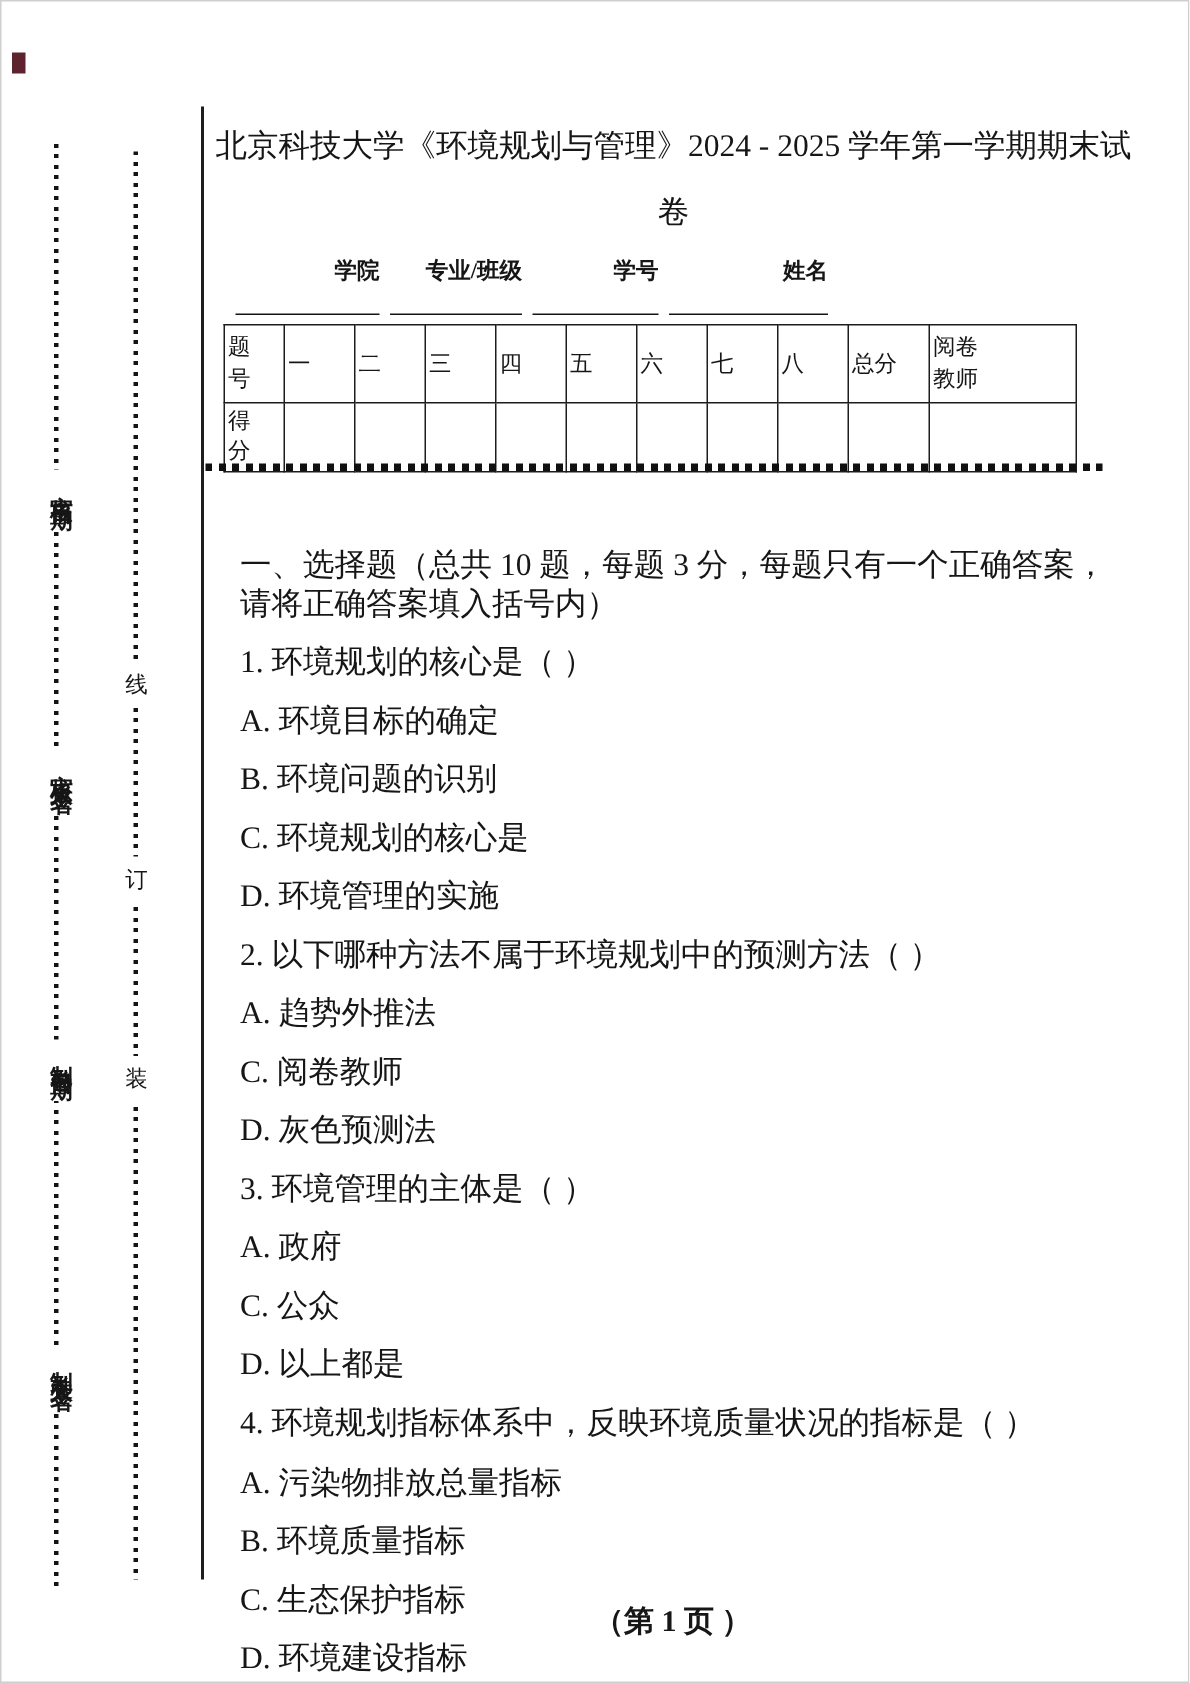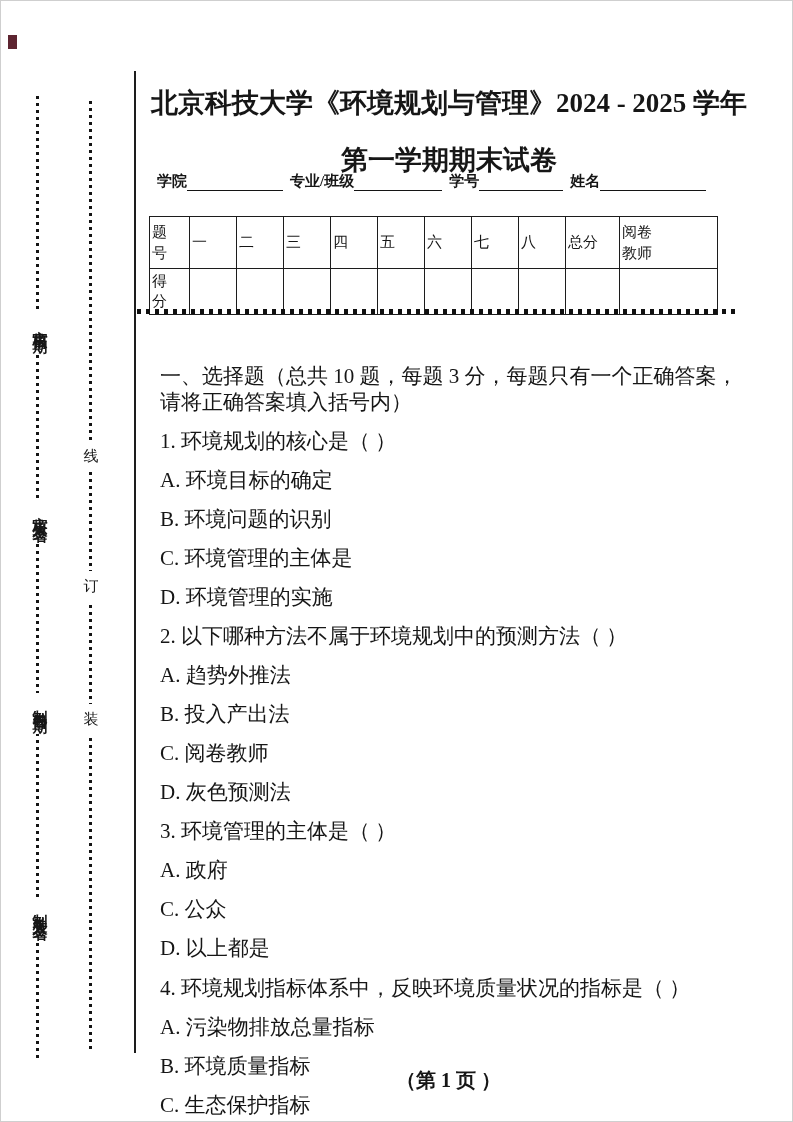--- a/index.html
+++ b/index.html
@@ -43,30 +43,30 @@
   .bind-char.c1{top:440px;}
   .bind-char.c2{top:570px;}
   .bind-char.c3{top:703px;}
 
   
   .content-rule{position:absolute;left:133px;top:70px;width:2px;height:982px;background:#1d1d1d;}
 
   
   .title{
     position:absolute;left:137px;top:74px;width:622px;
-    font-size:27px;font-weight:bold;text-align:center;line-height:2.1;
+    font-size:21px;font-weight:normal;text-align:center;line-height:2.1;
   }
 
   
   .student-row{
     position:absolute;left:156px;top:170px;width:576px;
     display:flex;align-items:flex-end;
     font-size:15px;font-weight:bold;
   }
-  .field{display:flex;align-items:flex-end;margin-right:7px;}
+  .field{display:flex;align-items:flex-end;margin-right:7px;flex-direction:column;}
   .f-label{white-space:nowrap;}
   .blank{border-bottom:1.6px solid #141414;height:19px;display:inline-block;}
   .blank.b1{width:96px;}
   .blank.b2{width:88px;}
   .blank.b3{width:84px;}
   .blank.b4{width:106px;}
 
   
   .score-table{
     position:absolute;left:148px;top:215px;
@@ -187,26 +187,25 @@
     </table>
 
   <div class="hdots"></div>
 
   <div class="body-text">
     <p class="section-heading">一、选择题（总共 10 题，每题 3 分，每题只有一个正确答案，请将正确答案填入括号内）</p>
 
     <p>1.  环境规划的核心是（  ）</p>
     <p>A.  环境目标的确定</p>
     <p>B.  环境问题的识别</p>
-    <p>C.  环境管理的主体是</p>
+    <p>C.  环境规划的核心是</p>
     <p>D.  环境管理的实施</p>
 
     <p>2.  以下哪种方法不属于环境规划中的预测方法（  ）</p>
     <p>A.  趋势外推法</p>
-    <p>B.  投入产出法</p>
     <p>C.  阅卷教师</p>
     <p>D.  灰色预测法</p>
 
     <p>3.  环境管理的主体是（  ）</p>
     <p>A.  政府</p>
     <p>C.  公众</p>
     <p>D.  以上都是</p>
 
     <p>4.  环境规划指标体系中，反映环境质量状况的指标是（  ）</p>
     <p>A.  污染物排放总量指标</p>

